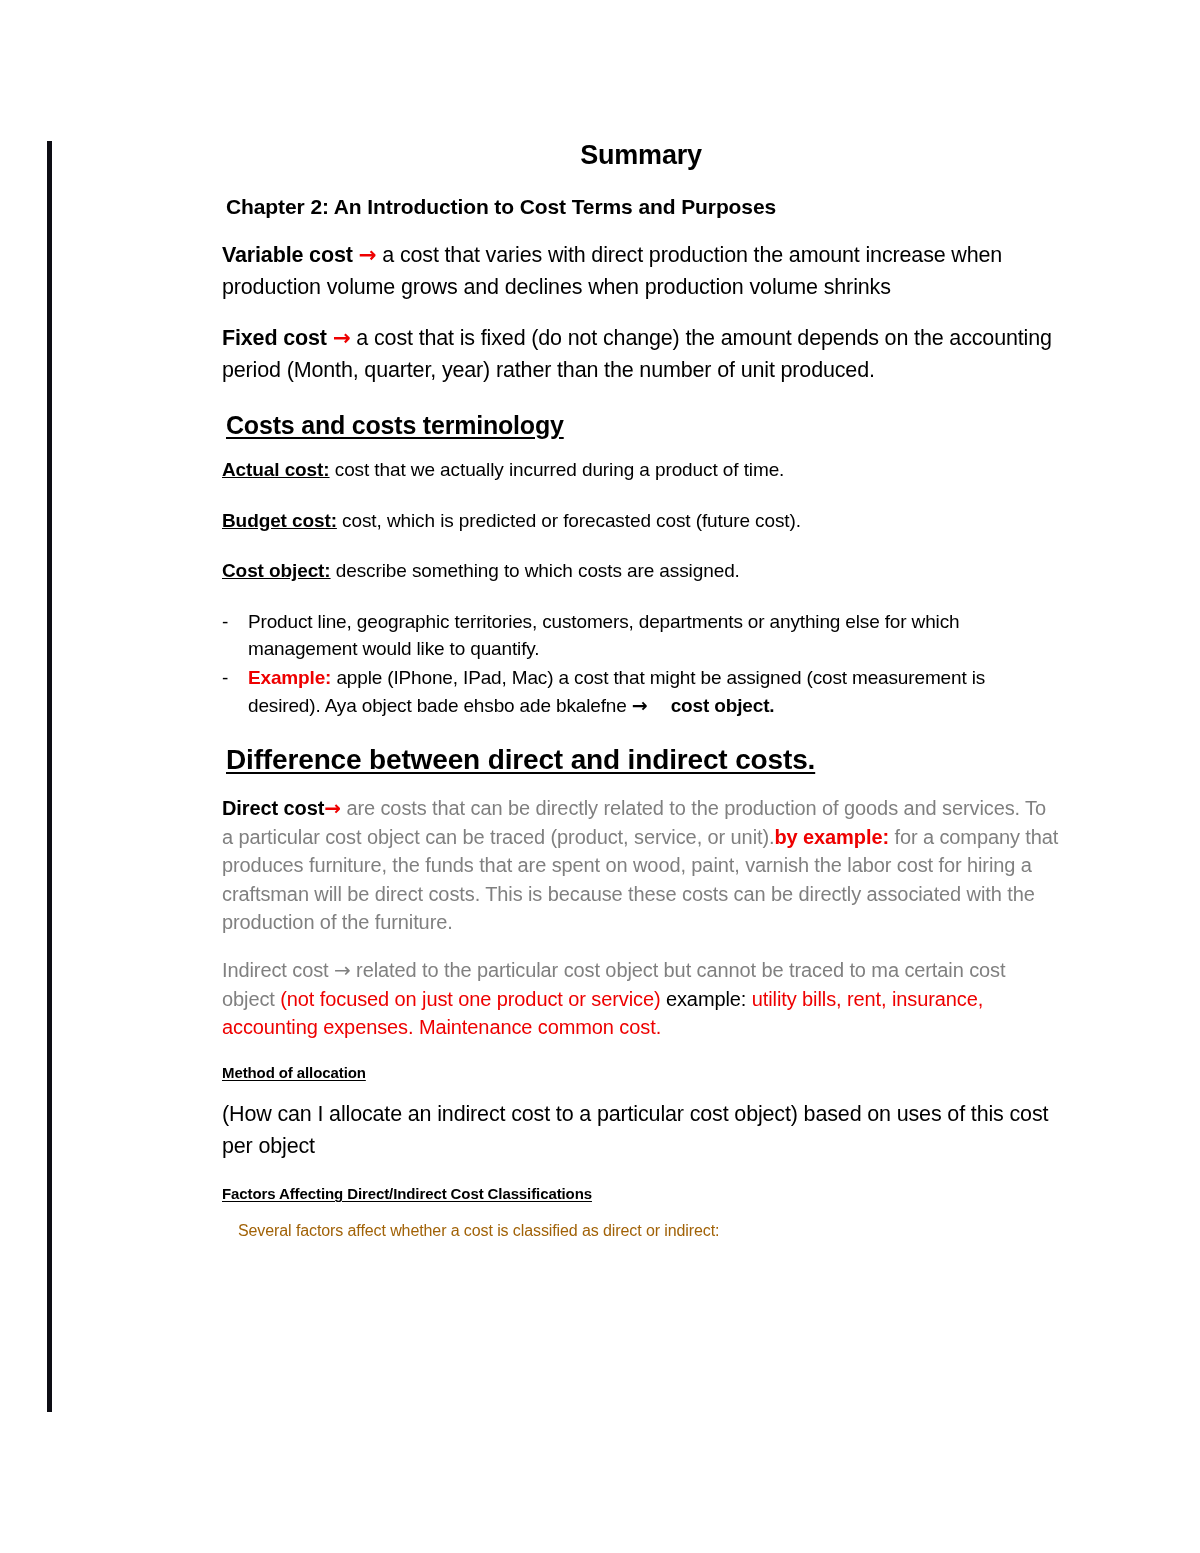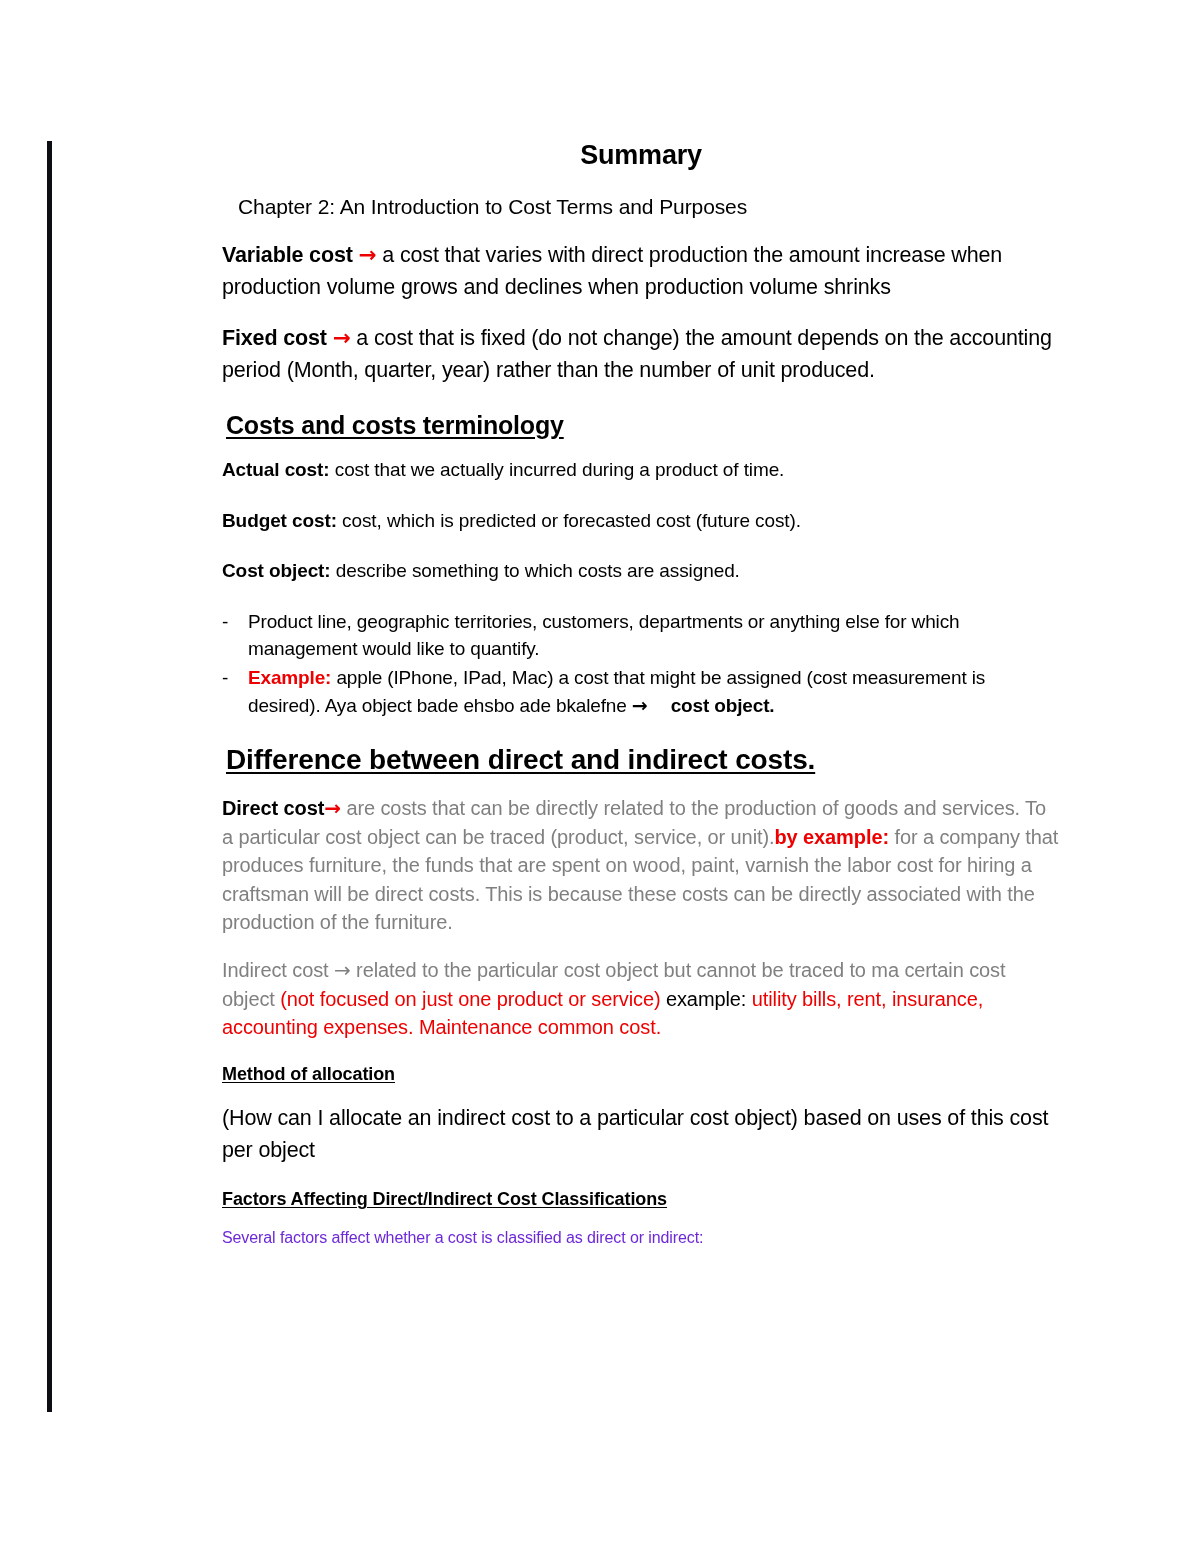--- a/index.html
+++ b/index.html
@@ -46,25 +46,25 @@
   .doc-title {
     text-align: center;
     font-weight: bold;
     font-size: 27px;
     line-height: 1.18;
     color: #000000;
     letter-spacing: -0.2px;
     margin: 0 0 22px 0;
   }
   .h-chapter {
-    font-weight: normal;
+    font-weight: bold;
     font-size: 21px;
     line-height: 1.2;
     color: #000000;
-    margin: 0 0 20px 16px;
+    margin: 0 0 20px 4px;
     letter-spacing: -0.1px;
   }
   .para-body {
     font-size: 21.5px;
     line-height: 1.50;
     color: #000000;
     margin: 0 0 18px 0;
     letter-spacing: -0.15px;
   }
   .para-body b { font-weight: bold; }
@@ -84,37 +84,37 @@
     font-size: 28px;
     line-height: 1.3;
     color: #000000;
     text-decoration: underline;
     text-underline-offset: 3px;
     margin: 22px 0 16px 4px;
     letter-spacing: -0.15px;
   }
   .h-small {
     font-weight: bold;
-    font-size: 18px;
+    font-size: 15px;
     line-height: 1.3;
     color: #000000;
     text-decoration: underline;
     text-underline-offset: 2px;
     margin: 22px 0 15px 0;
     letter-spacing: -0.1px;
   }
 
   .def-line {
     font-size: 19px;
     line-height: 1.4;
     color: #000000;
     margin: 0 0 24px 0;
     letter-spacing: -0.1px;
   }
-  .def-line b { font-weight: bold; }
+  .def-line b { font-weight: bold; text-decoration: underline; }
 
   
   .dash-list {
     list-style: none;
     margin: 6px 0 6px 0;
     padding: 0;
   }
   .dash-item {
     position: relative;
     padding-left: 26px;
@@ -140,22 +140,22 @@
     line-height: 1.42;
     color: #808080;
     margin: 0 0 20px 0;
     letter-spacing: -0.1px;
   }
   .para-arial b { font-weight: bold; }
 
   .note-small {
     font-size: 16px;
     line-height: 1.35;
-    color: #6d28d9;
-    margin: 0;
+    color: #a16207;
+    margin: 16px;
     letter-spacing: -0.1px;
   }
 
   
   .red { color: #ee0000; }
   .red-b { color: #ee0000; font-weight: bold; }
   .black { color: #000000; }
   .arrow-red {
     color: #ee0000;
     font-weight: bold;

